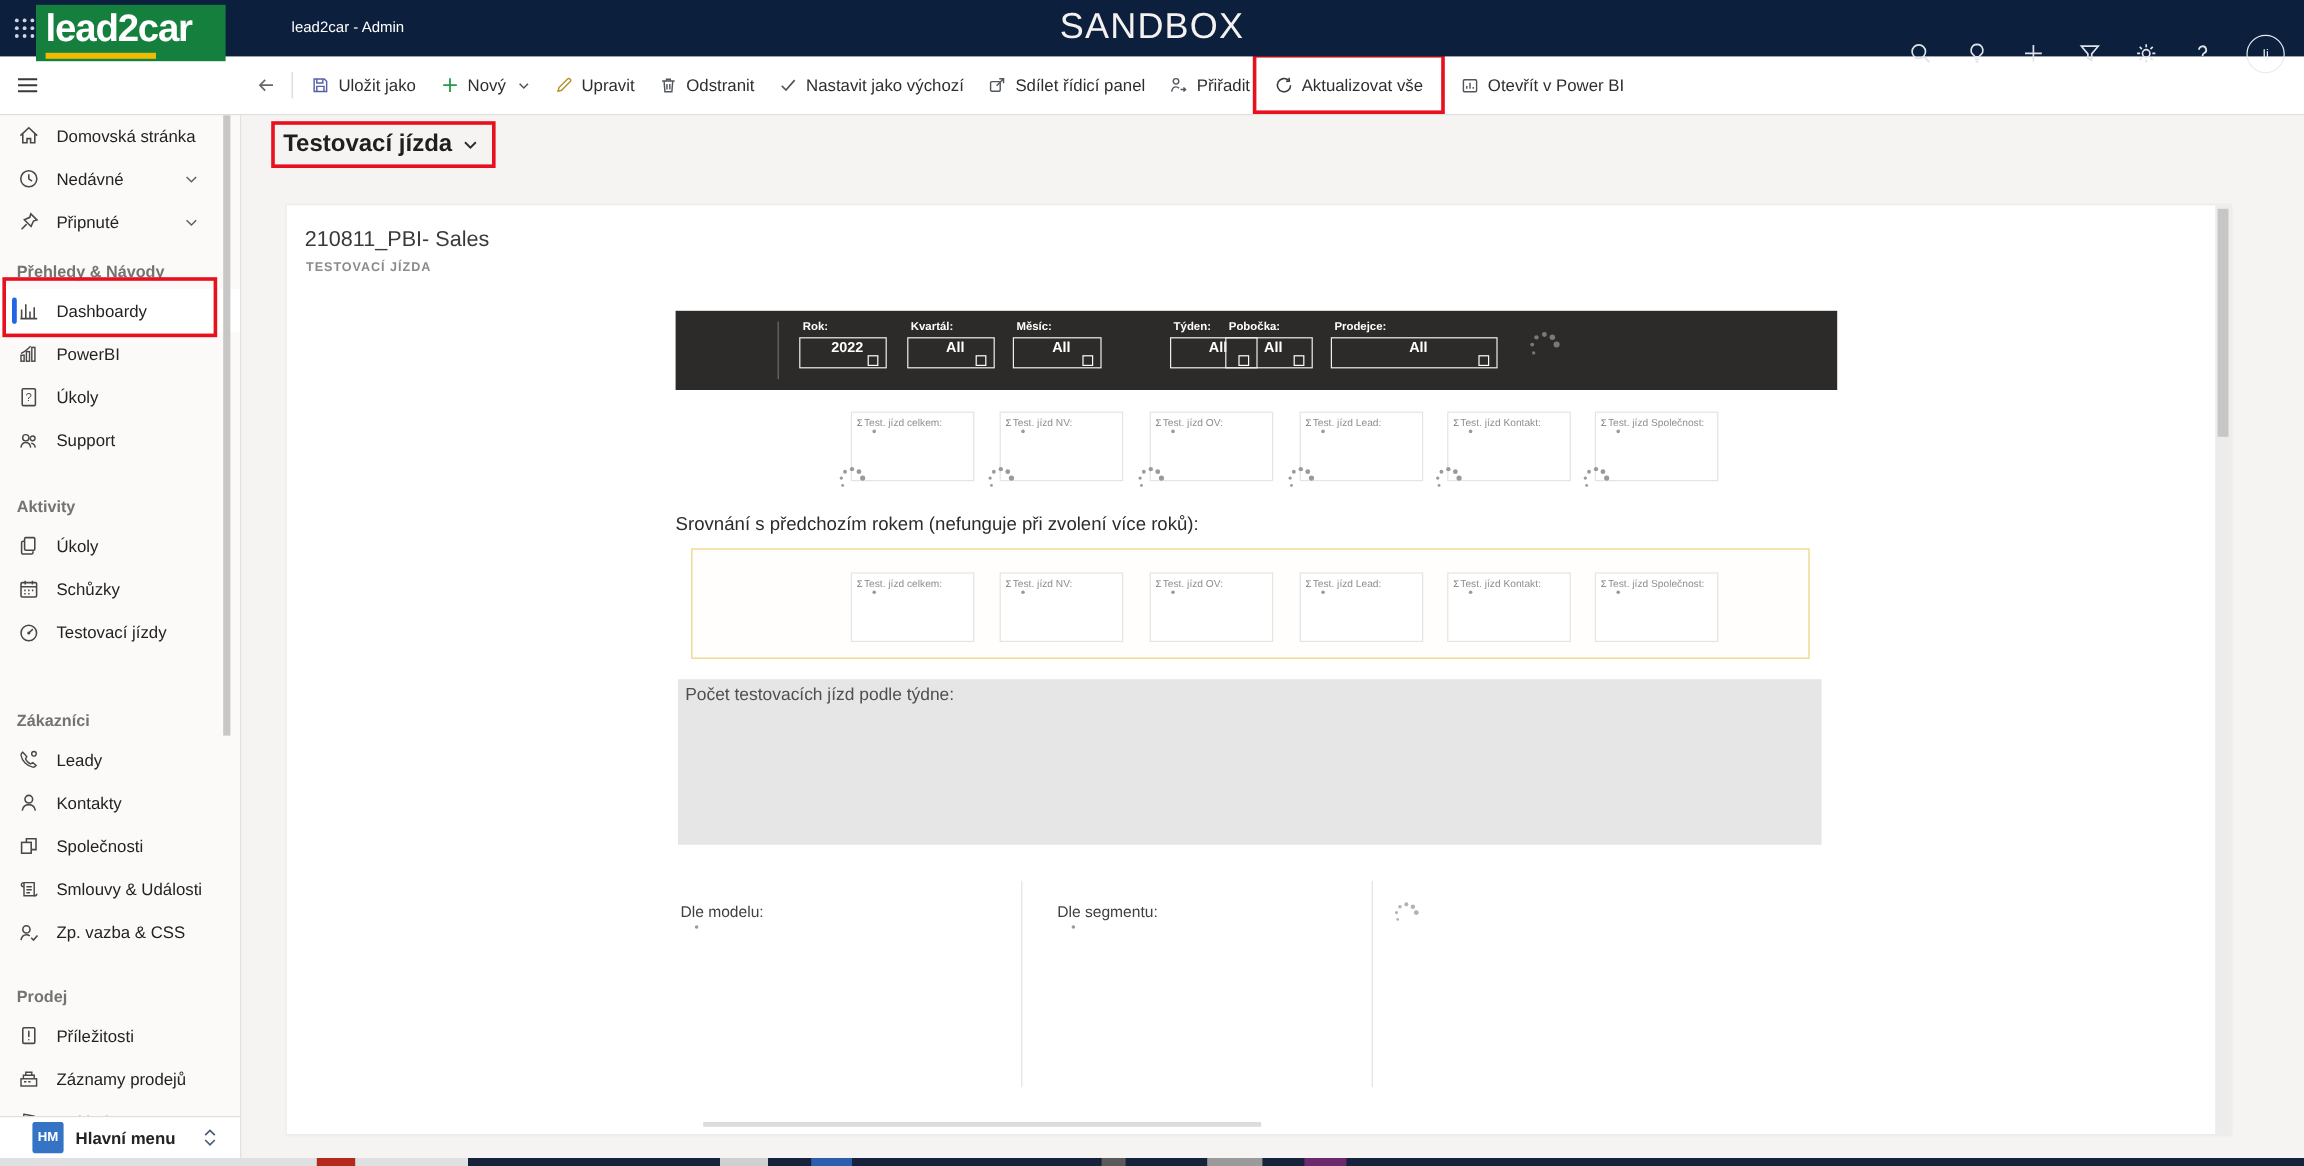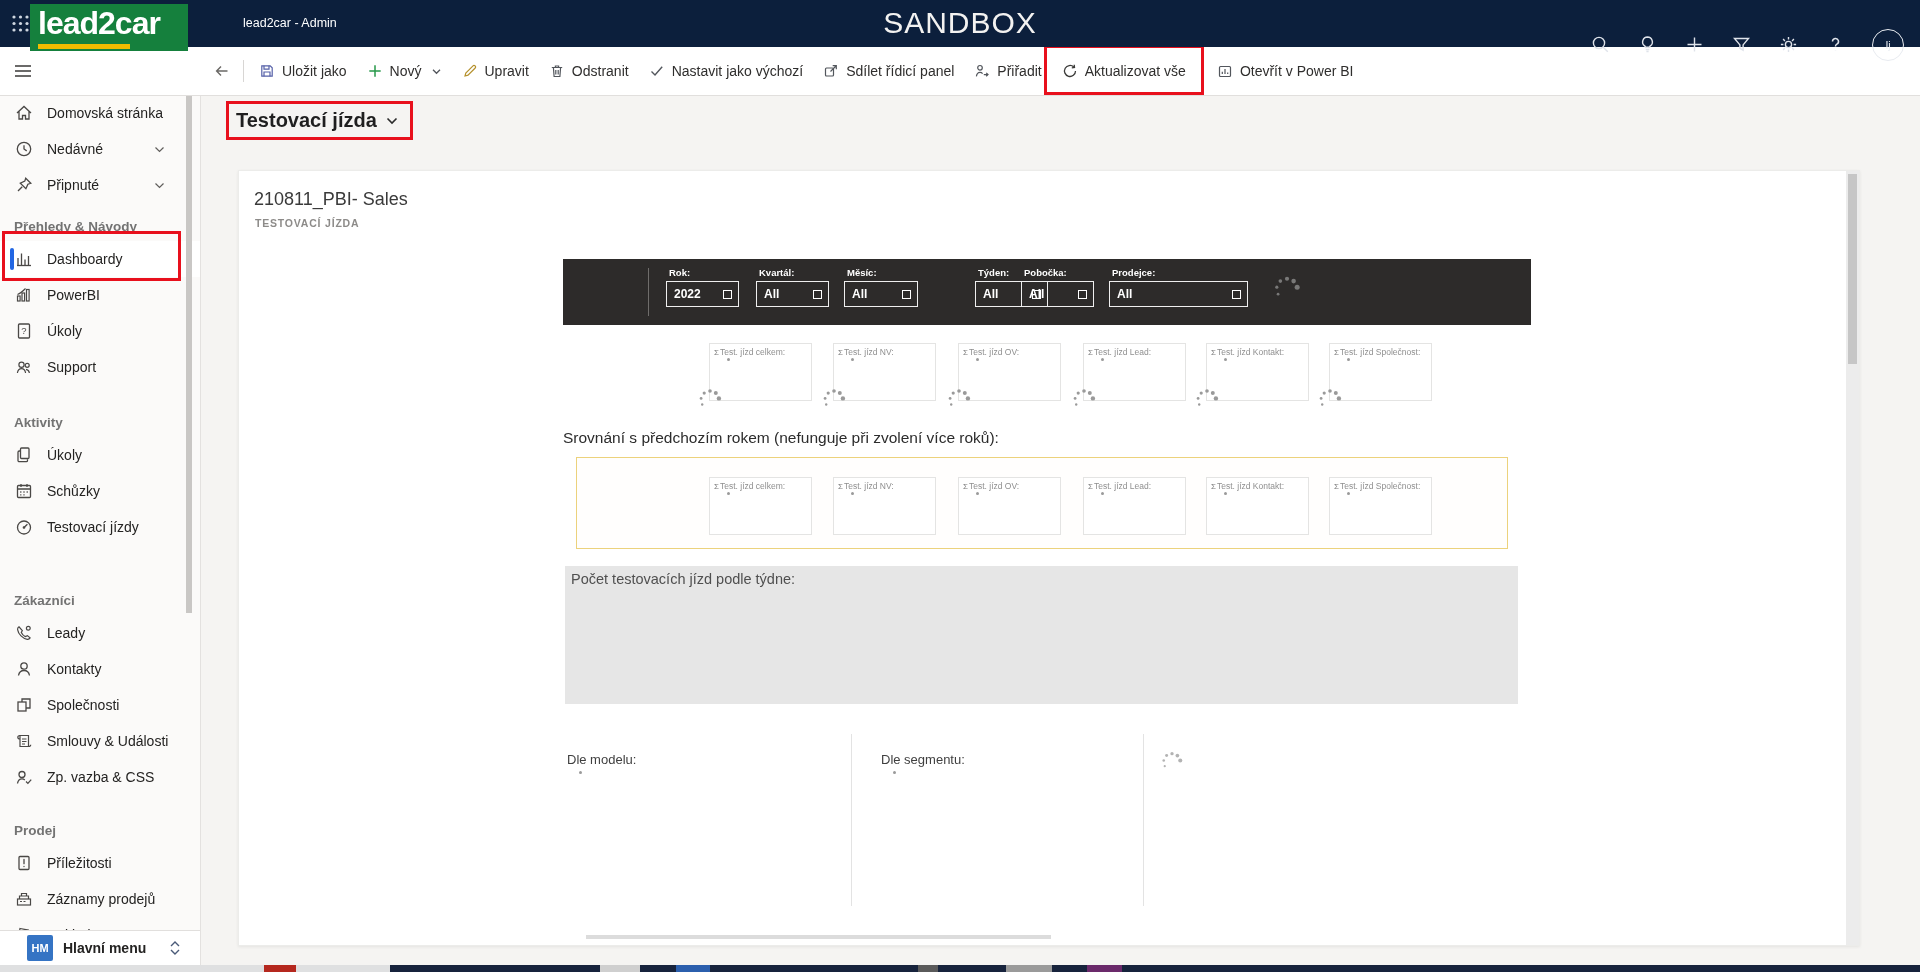--- a/index.html
+++ b/index.html
@@ -67,21 +67,21 @@
   .card-title{position:absolute;left:15px;top:18px;font-size:18px;color:#3a3a3a;}
   .card-sub{position:absolute;left:16px;top:46px;font-size:10.5px;font-weight:bold;
     letter-spacing:.8px;color:#8d8b89;}
 
   
   .slicerbar{position:absolute;left:324px;top:88px;width:968px;height:66px;background:#2d2b2a;}
   .slicer-div{position:absolute;left:85px;top:9px;width:1px;height:48px;background:#6f6d6b;}
   .slicer{position:absolute;top:0;height:66px;}
   .slicer .slab{position:absolute;left:3px;top:8px;font-size:9.5px;font-weight:bold;color:#fff;}
   .slicer .sbox{position:absolute;left:0;top:22px;height:26px;width:100%;border:1px solid #efefef;
-    box-sizing:border-box;display:flex;align-items:center;cursor:pointer;}
+    box-sizing:border-box;display:flex;align-items:center;cursor:pointer;flex-direction:column;}
   .slicer .sval{margin-left:7px;font-size:12px;font-weight:bold;color:#fff;}
   .slicer .ssq{margin-left:auto;margin-right:6px;width:7px;height:7px;border:1.2px solid #fff;}
 
   
   .tile{position:absolute;width:103px;height:58px;border:1px solid #e4e4e3;background:#fff;
     box-sizing:border-box;}
   .tile .tlabel{position:absolute;left:4px;top:3px;font-size:8.5px;color:#8f8f8f;white-space:nowrap;}
   .tile .tsig{font-size:8px;color:#777;margin-right:1px;}
   .tile .tdot{position:absolute;left:17px;top:14px;width:3px;height:3px;border-radius:50%;background:#9a9a9a;}
   .tile .corner-spin{position:absolute;left:-14px;bottom:-14px;width:28px;height:28px;}

